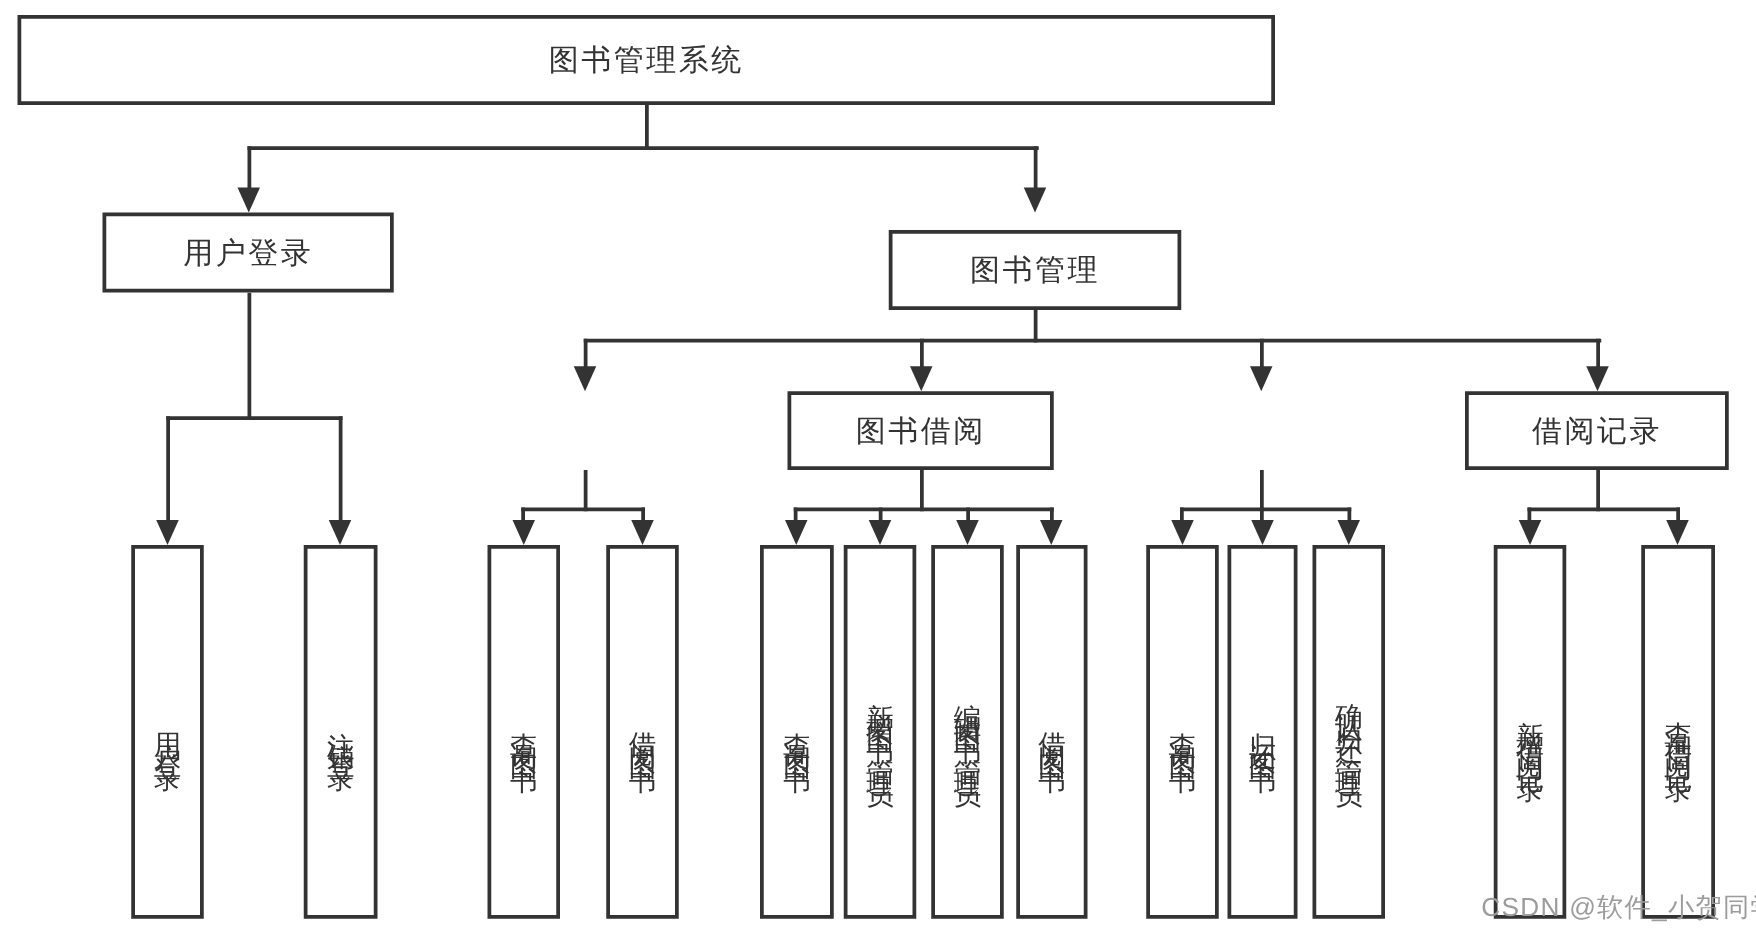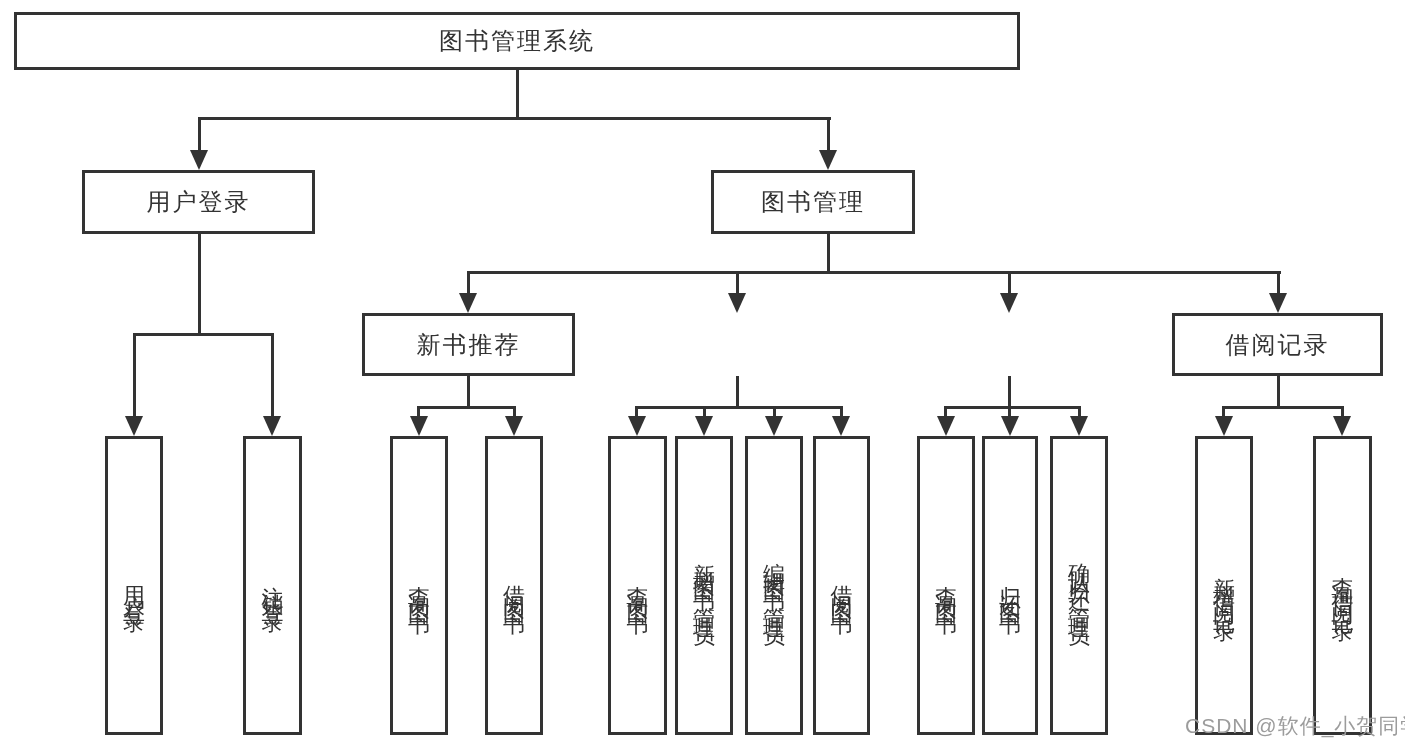--- a/index.html
+++ b/index.html
@@ -85,36 +85,36 @@
   <div class="vline" style="left:1078px;top:406px;height:13px"></div>
   <div class="ahead" style="left:1070px;top:416px"></div>
 
   <div class="vline" style="left:1277px;top:376px;height:33px"></div>
   <div class="hline" style="left:1222px;top:406px;width:122px"></div>
   <div class="vline" style="left:1222px;top:406px;height:13px"></div>
   <div class="ahead" style="left:1215px;top:416px"></div>
   <div class="vline" style="left:1341px;top:406px;height:13px"></div>
   <div class="ahead" style="left:1333px;top:416px"></div>
 
-  <div class="node hnode" style="left:14px;top:12px;width:1006px;height:58px">
+  <div class="node hnode" style="left:14px;top:12px;width:1006px;height:72px">
     <span>图书管理系统</span>
   </div>
 
   <div class="node hnode" style="left:82px;top:170px;width:233px;height:64px">
     <span>用户登录</span>
   </div>
 
-  <div class="node hnode" style="left:711px;top:170px;width:204px;height:64px">
+  <div class="node hnode" style="left:711px;top:184px;width:234px;height:64px">
     <span>图书管理</span>
   </div>
 
-  <div class="node hnode" style="left:362px;top:313px;width:213px;height:63px">
-    <span>新书推荐</span>
+
+  <div class="node hnode" style="left:630px;top:313px;width:213px;height:63px">
+    <span>图书借阅</span>
   </div>
-
 
 
   <div class="node hnode" style="left:1172px;top:313px;width:211px;height:63px">
     <span>借阅记录</span>
   </div>
 
   <div class="node leaf" style="left:105px;width:58px">
     <span>用户登录</span>
   </div>
   <div class="node leaf" style="left:243px;width:59px">

